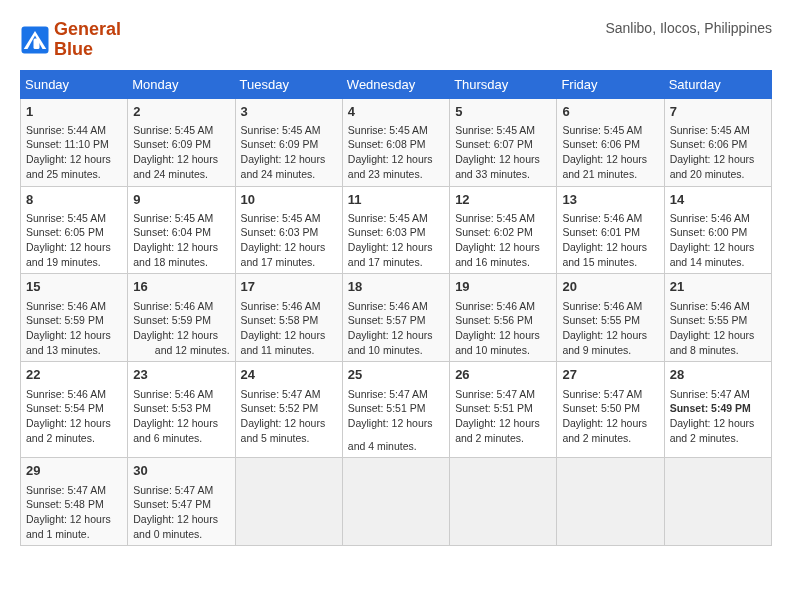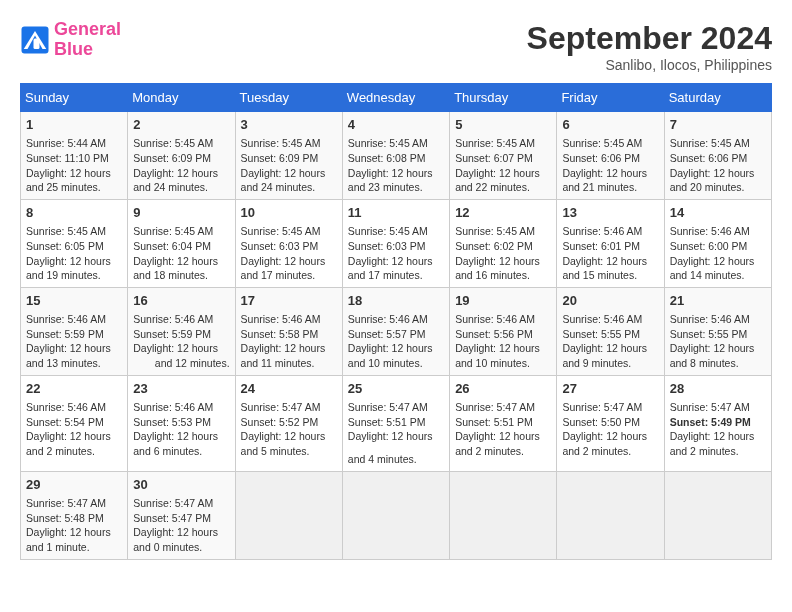--- a/index.html
+++ b/index.html
@@ -20,21 +20,21 @@
       display: flex;
       align-items: center;
     }
     .logo-text {
       font-size: 18px;
       font-weight: bold;
       color: #333;
       line-height: 1.1;
     }
     .logo-text span {
-      color: #ec4899;
+      color: #c2410c;
     }
     .logo-icon {
       width: 30px;
       height: 30px;
       margin-right: 4px;
     }
     .title-block {
       text-align: right;
     }
     .month-title {
@@ -95,21 +95,20 @@
       <polygon points="20,8 35,32 5,32" fill="white"></polygon>
       <polygon points="20,14 30,32 10,32" fill="#1a73e8"></polygon>
       <rect x="18" y="18" width="8" height="14" rx="2" fill="white"></rect>
     </svg>
     <div class="logo-text">
       <span>General</span><br>
       <span>Blue</span>
     </div>
   </div>
   <div class="title-block">
-    <div class="month-title">September 2024</div>
     <div class="subtitle">Sanlibo, Ilocos, Philippines</div>
   </div>
 </div>
 
 <table>
   <thead>
     <tr id="days-header">
         <th>Sunday</th>
         <th>Monday</th>
         <th>Tuesday</th>
@@ -147,21 +146,21 @@
           <span style="display: block;">Sunrise: 5:45 AM</span>
           <span style="display: block;">Sunset: 6:08 PM</span>
           <span style="display: block;">Daylight: 12 hours</span>
           <span style="display: block;">and 23 minutes.</span>
         </td>
         <td>
           <span class="day-num">5</span>
           <span style="display: block;">Sunrise: 5:45 AM</span>
           <span style="display: block;">Sunset: 6:07 PM</span>
           <span style="display: block;">Daylight: 12 hours</span>
-          <span style="display: block;">and 22 minutes.</span>
+          <span style="display: block;">and 33 minutes.</span>
         </td>
         <td>
           <span class="day-num">6</span>
           <span style="display: block;">Sunrise: 5:45 AM</span>
           <span style="display: block;">Sunset: 6:06 PM</span>
           <span style="display: block;">Daylight: 12 hours</span>
           <span style="display: block;">and 21 minutes.</span>
         </td>
         <td>
           <span class="day-num">7</span>

